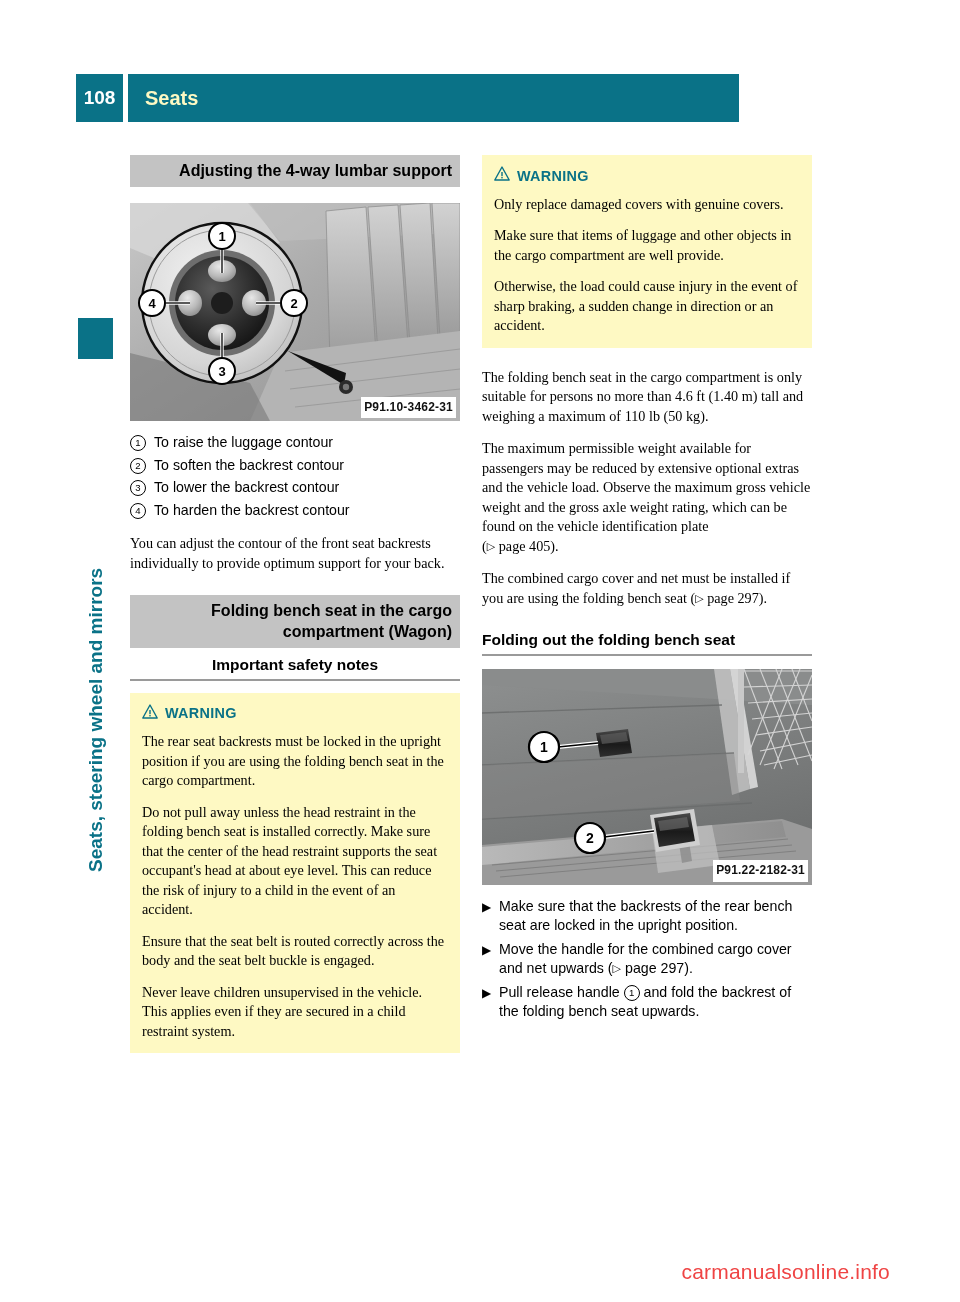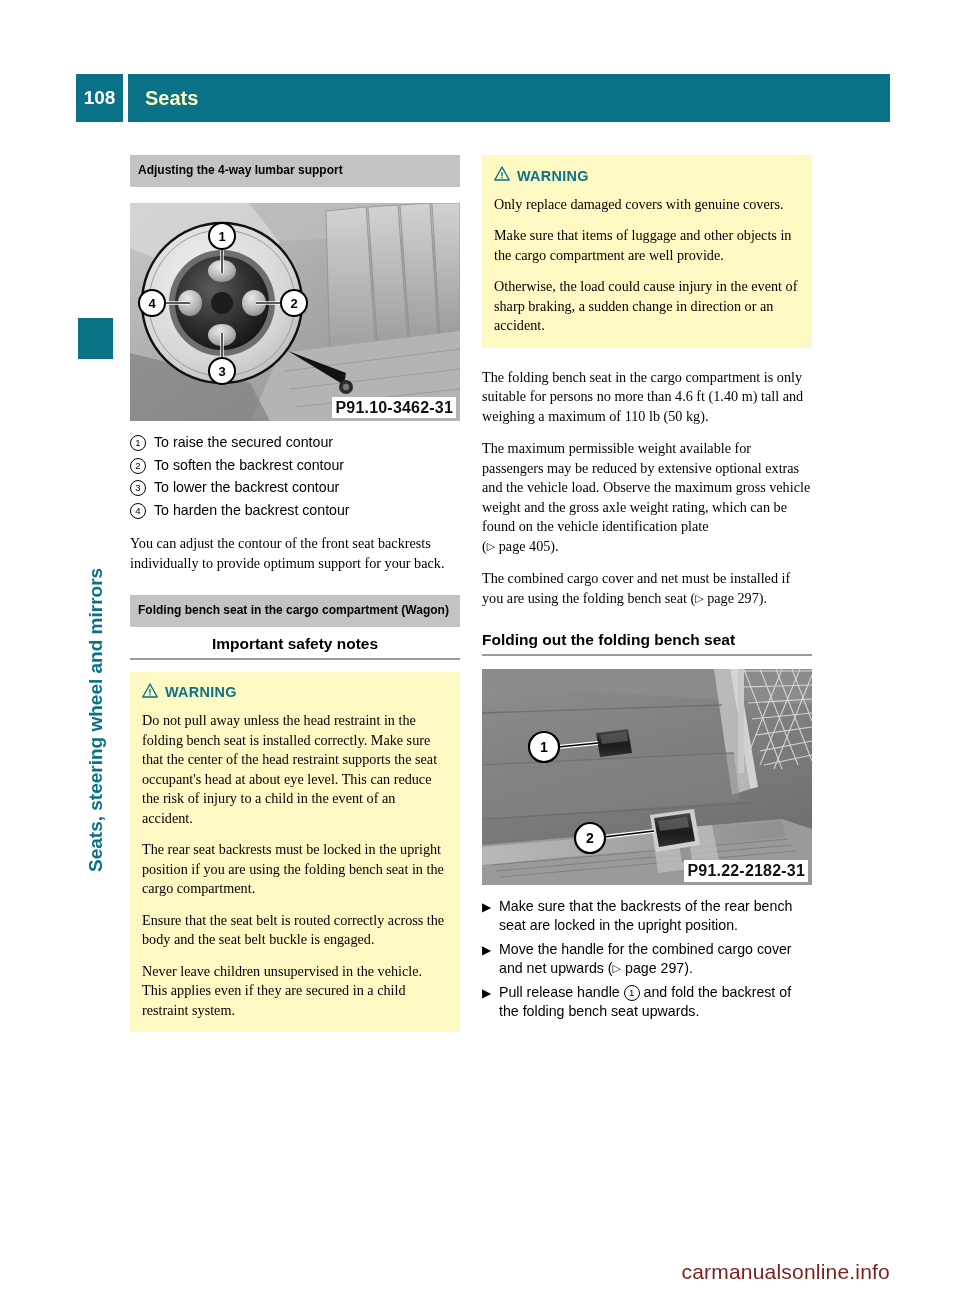--- a/index.html
+++ b/index.html
@@ -14,21 +14,21 @@
     font-family: "Liberation Sans", sans-serif;
     color: #000000;
     overflow: hidden;
   }
 
   
   #header {
     position: absolute;
     left: 76px;
     top: 74px;
-    width: 814px;
+    width: 663px;
     height: 48px;
     display: flex;
     align-items: stretch;
   }
   #page-number-box {
     width: 47px;
     background: #0a7287;
     color: #ffffff;
     font-size: 19px;
     font-weight: bold;
@@ -90,25 +90,26 @@
 
   
   .para {
     margin: 0 0 13px 0;
     font-family: Liberation Serif, serif;
   }
   .para:last-child { margin-bottom: 0; }
 
   .gray-heading {
     background: #c3c3c3;
-    font-size: 12px;
+    font-size: 16px;
     font-weight: bold;
     line-height: 21px;
     padding: 5px 8px 6px 8px;
     margin: 0 0 16px 0;
+    text-align: right;
   }
 
   .sub-heading {
     font-size: 15.5px;
     font-weight: bold;
     margin: 0 0 6px 0;
     padding-bottom: 4px;
     border-bottom: 2px solid #9a9a9a;
   }
 
@@ -119,21 +120,21 @@
     margin: 0 0 12px 0;
     background: #d9d9d9;
     overflow: hidden;
   }
   .figure-caption {
     position: absolute;
     right: 4px;
     bottom: 3px;
     background: #ffffff;
     color: #111111;
-    font-size: 16px;
+    font-size: 12px;
     font-weight: bold;
     padding: 1px 3px 1px 3px;
     letter-spacing: 0.2px;
   }
 
   
   .warning-box {
     background: #fef9c3;
     padding: 11px 12px 12px 12px;
     margin: 0 0 15px 0;
@@ -201,21 +202,21 @@
     display: inline-block;
     font-size: 11px;
     vertical-align: 1px;
   }
 
   
   #watermark {
     position: absolute;
     right: 70px;
     bottom: 18px;
-    color: #7f1d1d;
+    color: #ef4444;
     font-size: 21px;
     letter-spacing: 0.2px;
   }
 </style>
 </head>
 <body>
 
 <div id="header">
   <div id="page-number-box">108</div>
   <div id="header-gap"></div>
@@ -319,21 +320,21 @@
       </g>
     </svg>
     <div class="figure-caption">P91.10-3462-31</div>
   </div>
 
   <div class="legend-list">
     <div class="legend-item">
       <span class="marker">
           <span class="circnum">1</span>
         </span>
-      <span class="text">To raise the secured contour</span>
+      <span class="text">To raise the luggage contour</span>
     </div>
     <div class="legend-item">
       <span class="marker">
           <span class="circnum">2</span>
         </span>
       <span class="text">To soften the backrest contour</span>
     </div>
     <div class="legend-item">
       <span class="marker">
           <span class="circnum">3</span>
@@ -358,22 +359,22 @@
     <div class="warning-title">
       <span>
         <svg width="16" height="15" viewBox="0 0 16 15">
           <path d="M8 1 L15.2 14 L0.8 14 Z" fill="none" stroke="#0a7287" stroke-width="1.4" stroke-linejoin="round"></path>
           <rect x="7.3" y="6" width="1.4" height="4.2" fill="#0a7287"></rect>
           <rect x="7.3" y="11" width="1.4" height="1.4" fill="#0a7287"></rect>
         </svg>
       </span>
       <span class="label">WARNING</span>
     </div>
+    <p class="para">The rear seat backrests must be locked in the upright position if you are using the folding bench seat in the cargo compartment.</p>
     <p class="para">Do not pull away unless the head restraint in the folding bench seat is installed correctly. Make sure that the center of the head restraint supports the seat occupant's head at about eye level. This can reduce the risk of injury to a child in the event of an accident.</p>
-    <p class="para">The rear seat backrests must be locked in the upright position if you are using the folding bench seat in the cargo compartment.</p>
     <p class="para">Ensure that the seat belt is routed correctly across the body and the seat belt buckle is engaged.</p>
     <p class="para">Never leave children unsupervised in the vehicle. This applies even if they are secured in a child restraint system.</p>
   </div>
 
 </div>
 
 <div id="right-column" class="column">
 
   <div class="warning-box" style="margin-bottom:20px;">
     <div class="warning-title">

